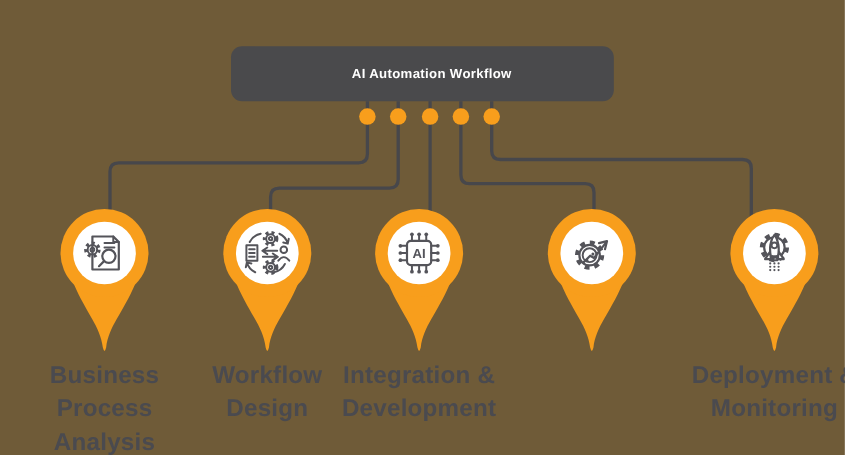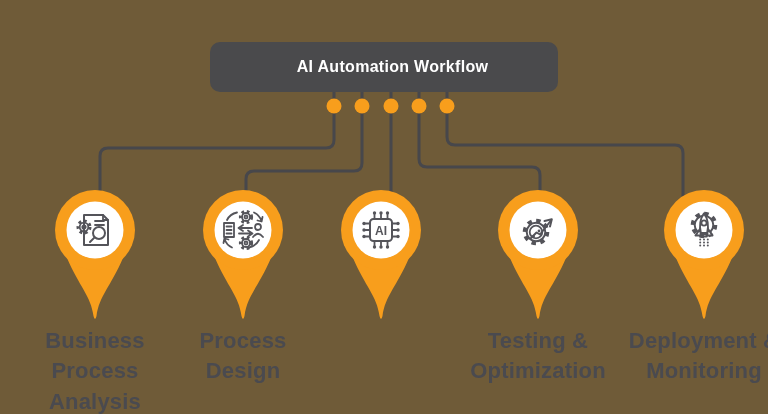--- a/index.html
+++ b/index.html
@@ -8,21 +8,21 @@
     --icon_stroke:#54545A; --pin_inner:#FFFFFF;
   }
   *{margin:0;padding:0;box-sizing:border-box;}
   body{font-family:"Liberation Sans",sans-serif;}
   .canvas{position:relative;width:768px;height:414px;background:var(--background);overflow:hidden;}
   .header{
     position:absolute;left:210px;top:42px;width:348px;height:50px;
     background:var(--header_bg);border-radius:10px;
     display:flex;align-items:center;justify-content:center;
   }
-  .header span{color:var(--header_text);font-size:16px;font-weight:bold;letter-spacing:.3px;margin-left:17px;}
+  .header span{color:var(--header_text);font-size:12px;font-weight:bold;letter-spacing:.3px;margin-left:17px;}
   .conn{position:absolute;left:0;top:0;}
   .conn path{stroke:var(--connector);stroke-width:3;fill:none;}
   .conn circle{fill:var(--accent_orange);}
   .stage{position:absolute;top:184px;width:104px;}
   .pin-tail,.pin-circle{fill:var(--accent_orange);}
   .pin-inner{fill:var(--pin_inner);}
   .stroke{stroke:var(--icon_stroke);stroke-width:2;fill:none;stroke-linecap:round;stroke-linejoin:round;}
   .thin{stroke-width:1.8;}
   .teeth{stroke:var(--icon_stroke);fill:none;}
   .fillw{fill:var(--pin_inner);}
@@ -105,21 +105,21 @@
           <path class="stroke thin" d="M10 7 Q15 0.5 20 7"></path>
         </g>
         <path class="stroke thin" d="M-4 -2 H9 M0 -5 L-4.5 -2 L0 1"></path>
         <path class="stroke thin" d="M-4 3.5 H9 M5 0.5 L9.5 3.5 L5 6.5"></path>
         <path class="stroke thin" d="M-16 -10 Q-13 -16 -6 -17.5"></path>
         <path class="stroke thin" d="M11 -17.5 Q16.5 -15 18.5 -9 M14.5 -9.5 L18.6 -8.5 L19.5 -13"></path>
         <path class="stroke thin" d="M16 10 Q13 16 6 17.5"></path>
         <path class="stroke thin" d="M-11 17.5 Q-16.5 15 -18.5 9 M-14.5 9.5 L-18.6 8.5 L-19.5 13"></path>
       </g>
     </svg>
-    <div class="stage-label">Process
+    <div class="stage-label">Workflow
 Design</div>
   </div>
 
   <div class="stage" style="left:329px">
     <svg width="104" height="142" viewBox="0 0 104 142">
       <path class="pin-tail" d="M24 74 C36 102 48 112 50.5 132 Q52 138 53.5 132 C56 112 68 102 80 74 Z"></path>
       <circle class="pin-circle" cx="52" cy="46" r="40"></circle>
       <circle class="pin-inner" cx="52" cy="46" r="28.5"></circle>
       <g transform="translate(52,46)">
         <path class="stroke thin" d="M-6.5 -11 V-15.5 M0 -11 V-15.5 M6.5 -11 V-15.5"></path>
@@ -135,20 +135,22 @@
         <circle class="dotf" cx="-17" cy="-6.5" r="1.7"></circle>
           <circle class="dotf" cx="-17" cy="0" r="1.7"></circle>
           <circle class="dotf" cx="-17" cy="6.5" r="1.7"></circle>
         <circle class="dotf" cx="17" cy="-6.5" r="1.7"></circle>
           <circle class="dotf" cx="17" cy="0" r="1.7"></circle>
           <circle class="dotf" cx="17" cy="6.5" r="1.7"></circle>
         <rect class="stroke" x="-11" y="-11" width="22" height="22" rx="3.5" fill="#fff"></rect>
         <text class="chip-txt" x="0" y="4.5" text-anchor="middle">AI</text>
       </g>
     </svg>
+    <div class="stage-label">Integration &amp;
+Development</div>
   </div>
 
   <div class="stage" style="left:486px">
     <svg width="104" height="142" viewBox="0 0 104 142">
       <path class="pin-tail" d="M24 74 C36 102 48 112 50.5 132 Q52 138 53.5 132 C56 112 68 102 80 74 Z"></path>
       <circle class="pin-circle" cx="52" cy="46" r="40"></circle>
       <circle class="pin-inner" cx="52" cy="46" r="28.5"></circle>
       <g transform="translate(52,46)">
         <g>
           <circle class="teeth" cx="-2" cy="2" r="11.3" stroke-width="4" stroke-dasharray="4.4 4.45"></circle>
@@ -156,22 +158,20 @@
           <circle class="stroke thin" cx="-2" cy="2" r="6.3"></circle>
         </g>
         <g>
           <path class="stroke" d="M-7.5 8.5 L-1.5 2.5 L2 4.5 L12.5 -9"></path>
           <path class="stroke" d="M6.5 -9 L13.8 -10.8 L12 -3.5"></path>
           <circle class="dotf" cx="-4.5" cy="6.5" r="1.4"></circle>
           <circle class="dotf" cx="1" cy="1" r="1.4"></circle>
         </g>
       </g>
     </svg>
-    <div class="stage-label">Testing &amp;
-Optimization</div>
   </div>
 
   <div class="stage" style="left:652px">
     <svg width="104" height="142" viewBox="0 0 104 142">
       <path class="pin-tail" d="M24 74 C36 102 48 112 50.5 132 Q52 138 53.5 132 C56 112 68 102 80 74 Z"></path>
       <circle class="pin-circle" cx="52" cy="46" r="40"></circle>
       <circle class="pin-inner" cx="52" cy="46" r="28.5"></circle>
       <g transform="translate(52,46)">
         <g>
           <circle class="teeth" cx="0" cy="-5" r="11.3" stroke-width="4" stroke-dasharray="4.4 4.45"></circle>

